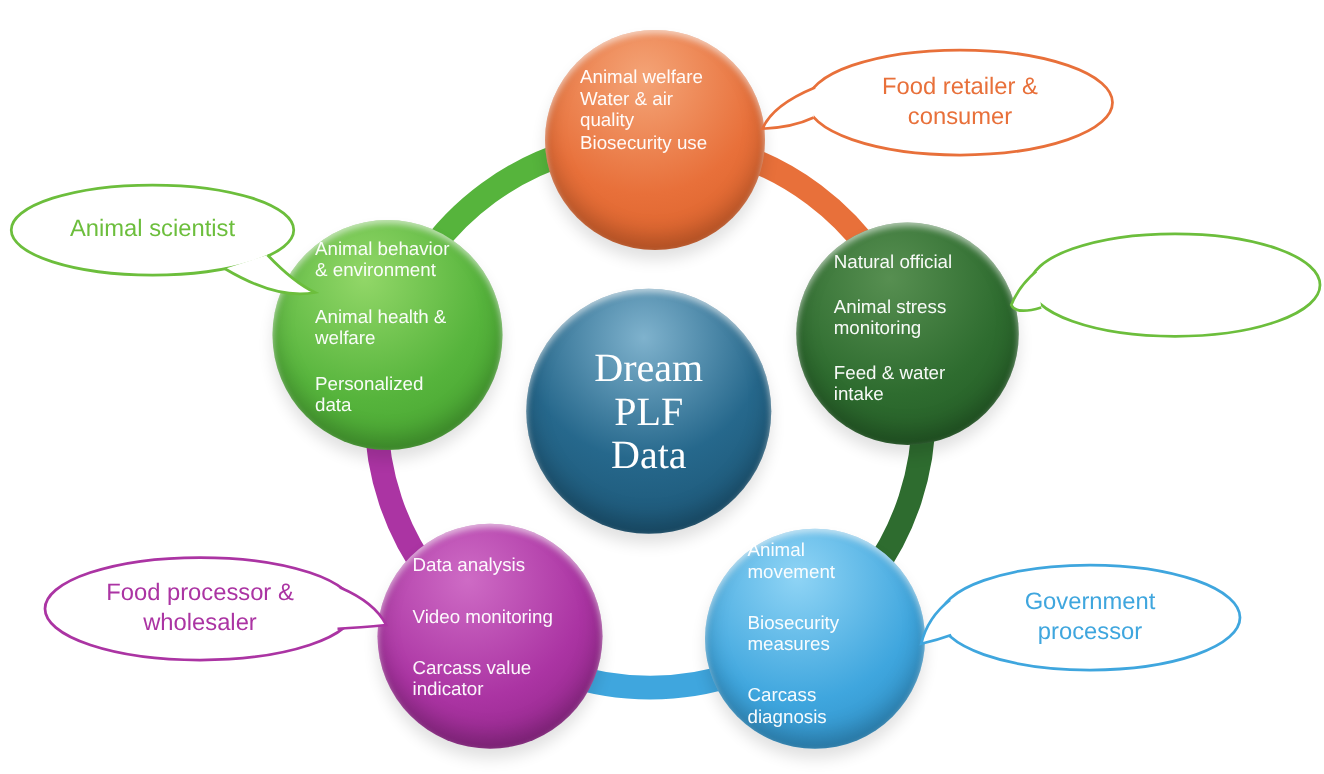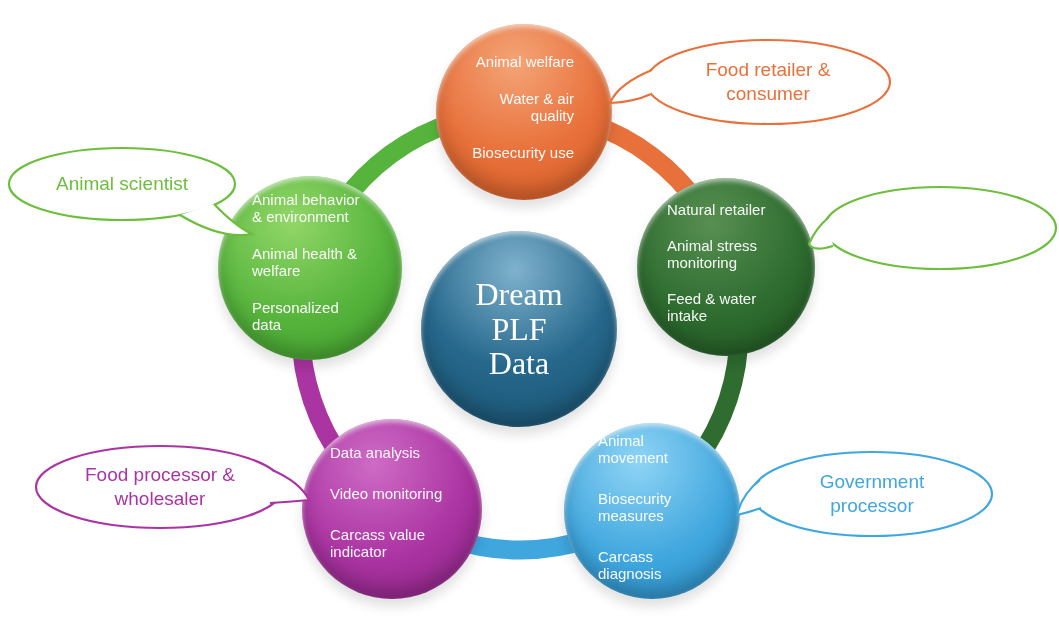--- a/index.html
+++ b/index.html
@@ -29,21 +29,21 @@
   }
   .node-orange{background:radial-gradient(circle at 45% 22%, #F4A477 0%, var(--orange) 55%, #D55C24 100%);}
   .node-green{background:radial-gradient(circle at 40% 25%, #92D768 0%, var(--green) 55%, #3F9C2B 100%);}
   .node-darkgreen{background:radial-gradient(circle at 42% 25%, #578F51 0%, var(--darkgreen) 55%, #1F5522 100%);}
   .node-magenta{background:radial-gradient(circle at 40% 25%, #CE6BC5 0%, var(--magenta) 55%, #87217F 100%);}
   .node-blue{background:radial-gradient(circle at 42% 22%, #8FD4F5 0%, var(--blue) 58%, #2887BE 100%);}
   .node-center{background:radial-gradient(circle at 48% 20%, #7FB2CD 0%, var(--center) 52%, #184F6D 100%);}
   .items{display:flex;flex-direction:column;color:rgba(255,255,255,.96);
          font-size:15px;line-height:1.13;}
   .items div{white-space:normal;}
-  .it-orange{padding:30px 0 0 28px;width:140px;gap:20px;text-align:right;}
+  .it-orange{padding:30px 0 0 28px;width:140px;gap:1px;}
   .it-orange div{width:110px;}
   .it-green{padding:16px 0 0 34px;width:150px;gap:20px;}
   .it-green div{width:114px;}
   .it-darkgreen{padding:24px 0 0 30px;width:152px;gap:19px;}
   .it-darkgreen div{width:120px;}
   .it-magenta{padding:26px 0 0 28px;width:156px;gap:24px;}
   .it-magenta div{width:126px;}
   .it-blue{padding:10px 0 0 34px;width:140px;gap:24px;justify-content:space-between;}
   .it-blue div{width:102px;}
   .center-node{
@@ -91,21 +91,21 @@
   <div class="node node-green" style="left:218px;top:176px;width:184px;height:184px;">
     <div class="items it-green">
       <div>Animal behavior &amp; environment</div>
       <div>Animal health &amp; welfare</div>
       <div>Personalized data</div>
     </div>
   </div>
 
   <div class="node node-darkgreen" style="left:637px;top:178px;width:178px;height:178px;">
     <div class="items it-darkgreen">
-      <div>Natural retailer</div>
+      <div>Natural official</div>
       <div>Animal stress monitoring</div>
       <div>Feed &amp; water intake</div>
     </div>
   </div>
 
   <div class="node node-magenta" style="left:302px;top:419px;width:180px;height:180px;">
     <div class="items it-magenta">
       <div>Data analysis</div>
       <div>Video monitoring</div>
       <div>Carcass value indicator</div>

